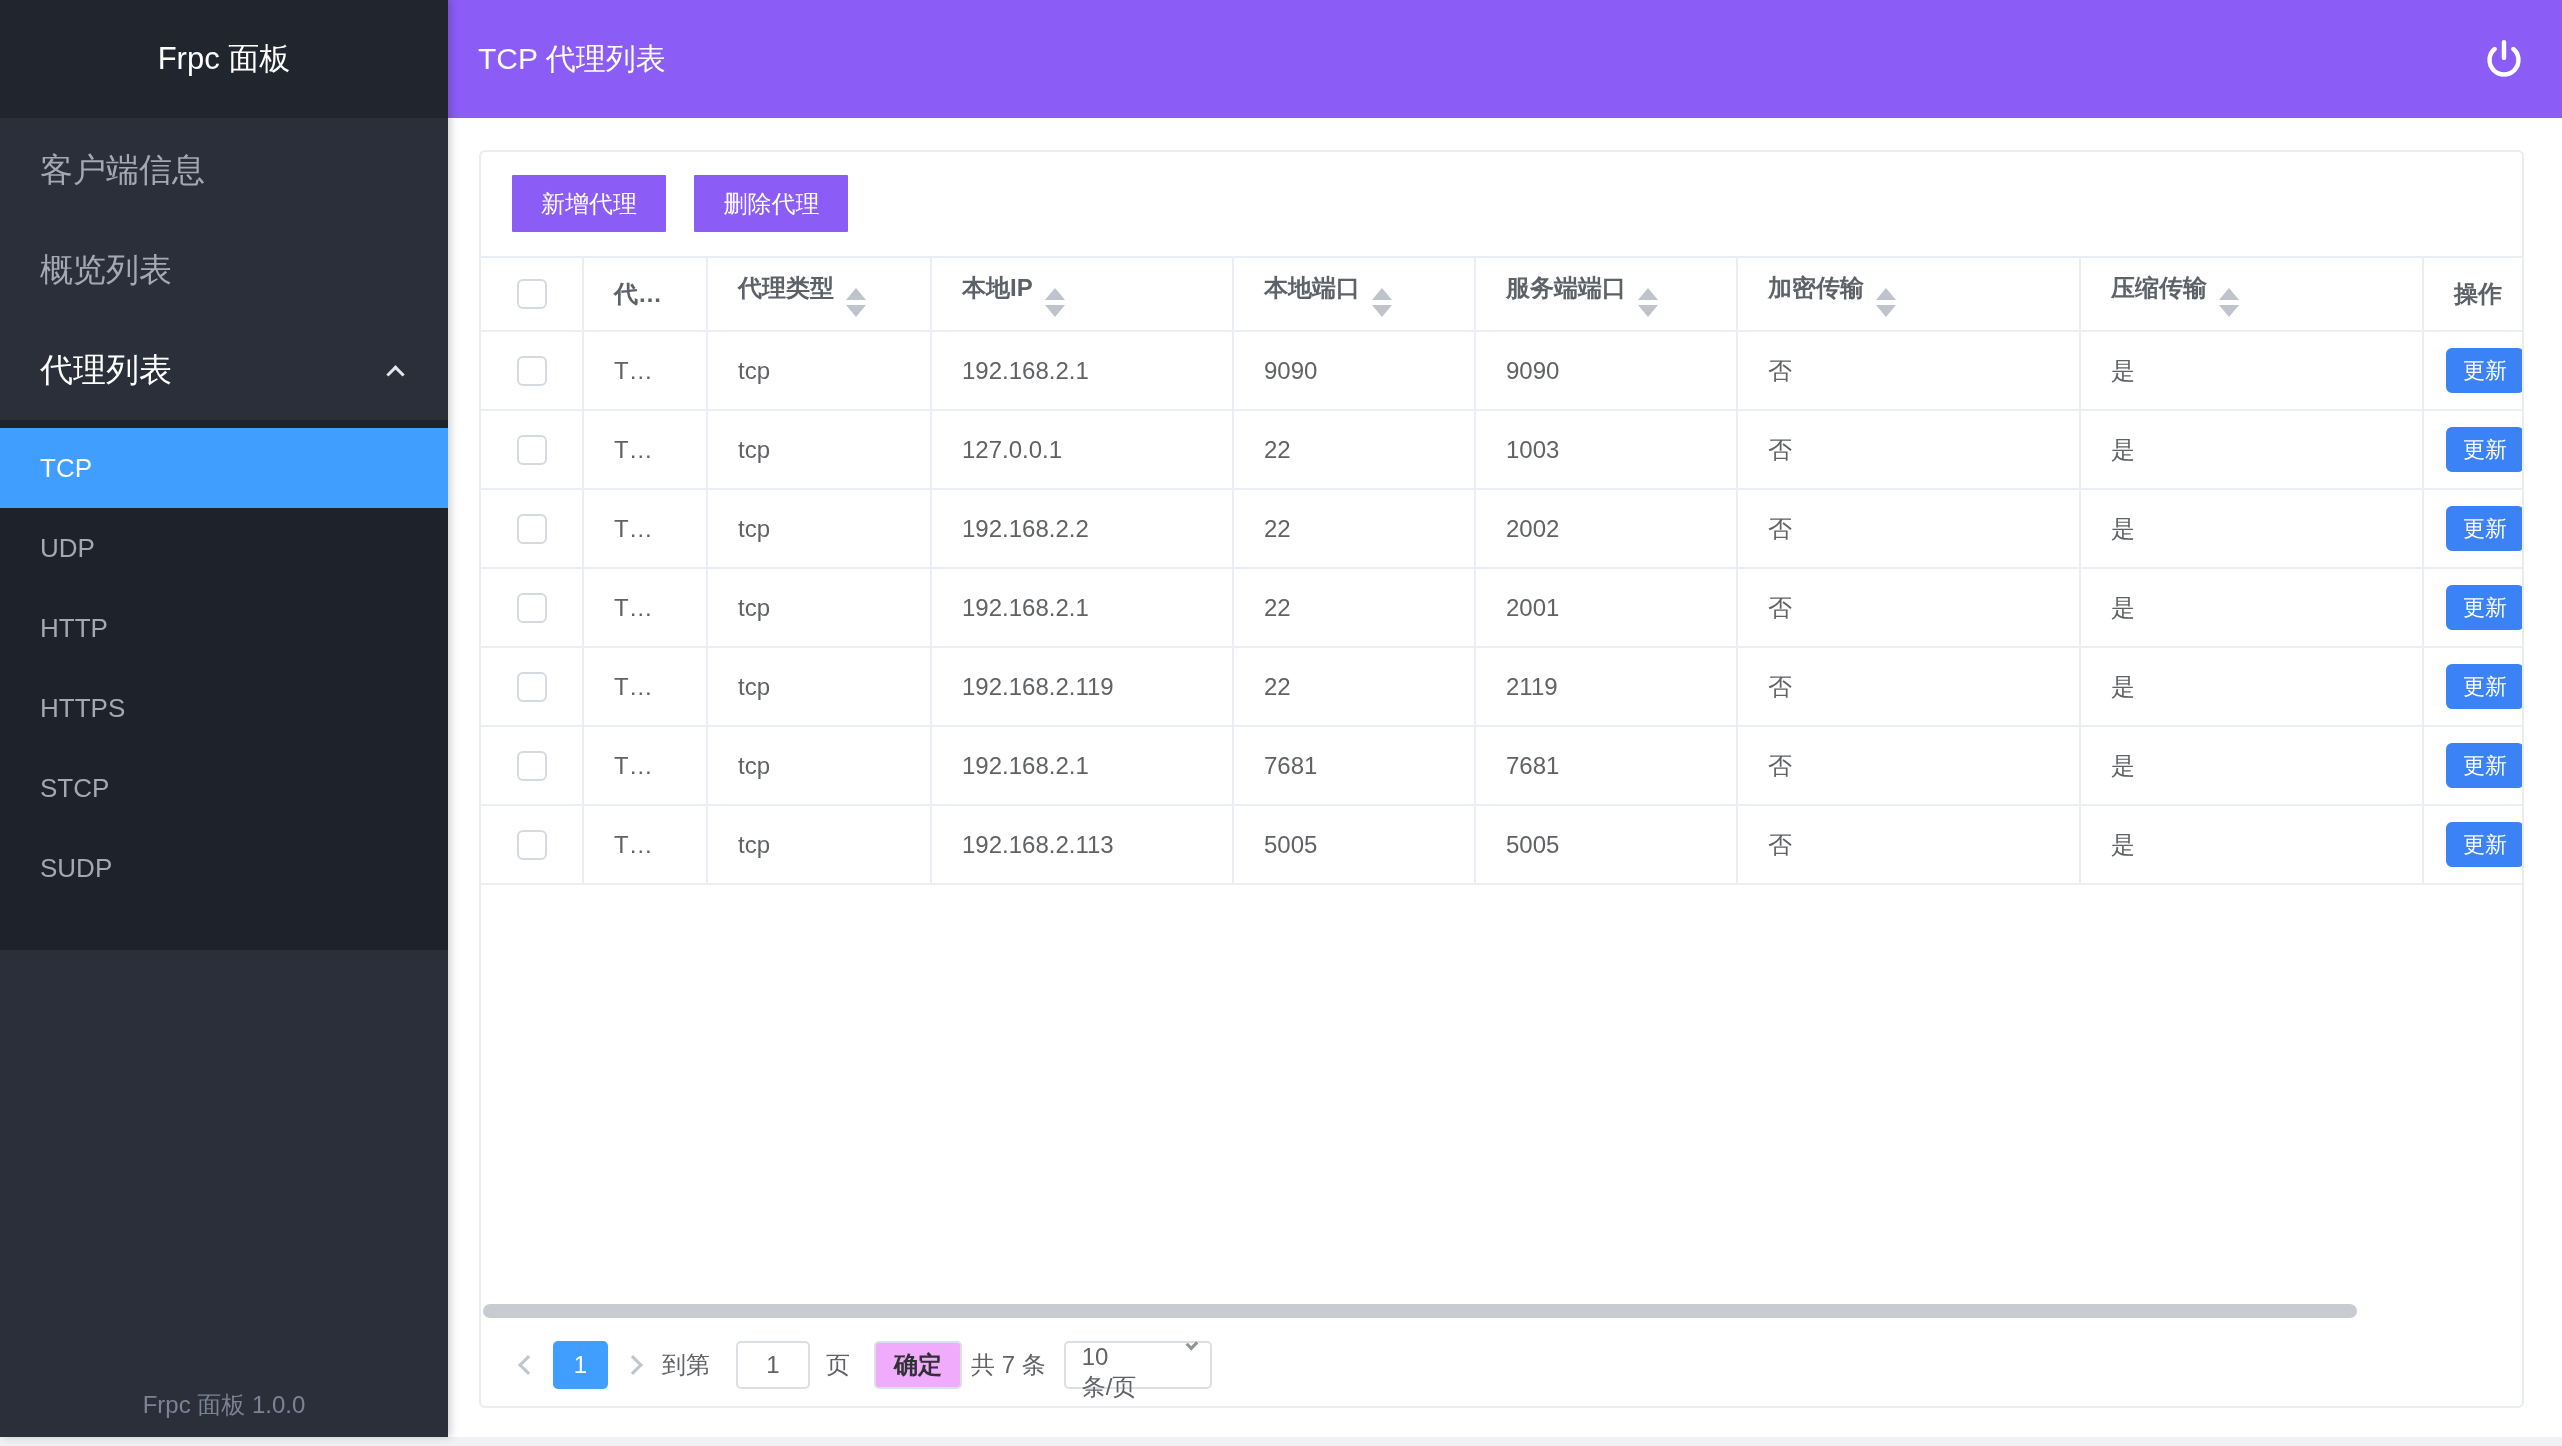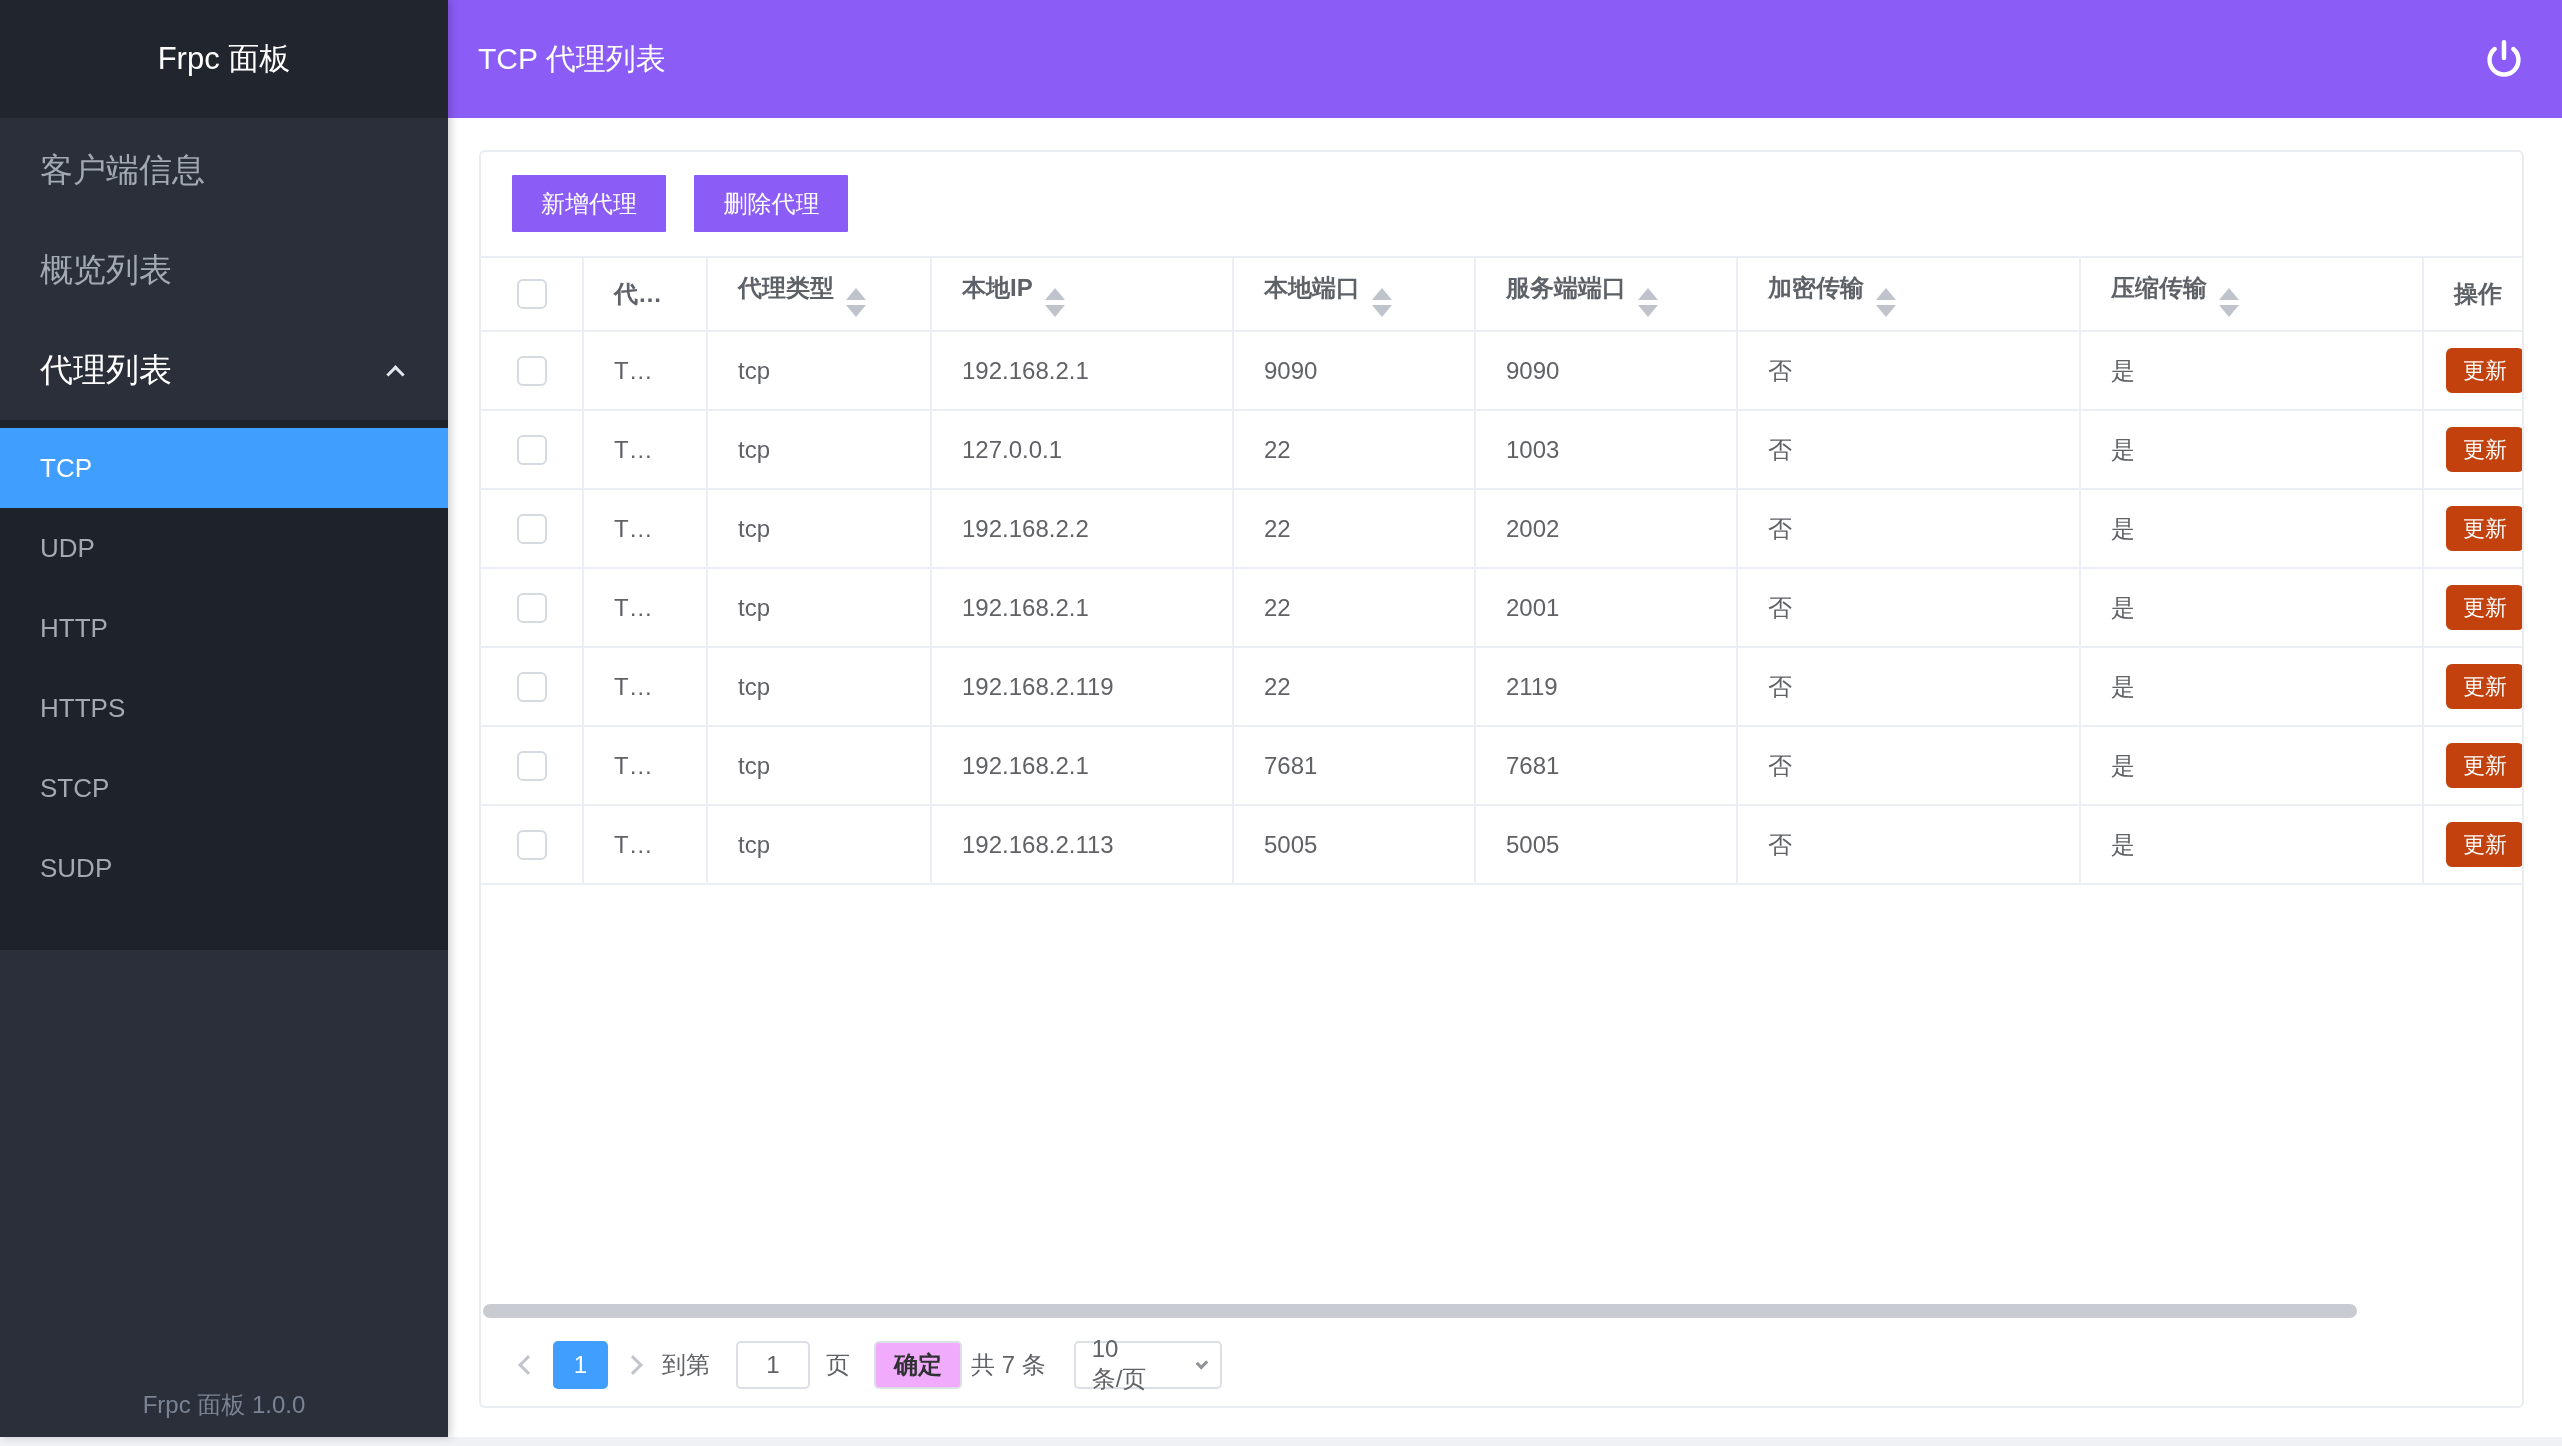--- a/index.html
+++ b/index.html
@@ -81,21 +81,21 @@
     display: inline-block; width: 30px; height: 30px;
     border: 2px solid #d5d9e0; border-radius: 6px; background: #fff;
     vertical-align: middle; cursor: pointer;
   }
   .caret-wrapper { display: inline-flex; flex-direction: column; gap: 5px; margin-left: 12px; vertical-align: -4px; }
   .caret { width: 0; height: 0; border-left: 10px solid transparent; border-right: 10px solid transparent; }
   .caret.up { border-bottom: 12px solid #bfc3cb; }
   .caret.down { border-top: 12px solid #bfc3cb; }
   .cell-action { padding-left: 22px; }
   .btn-mini {
-    background: #c2410c; color: #fff; border: none; border-radius: 6px;
+    background: #3b82f6; color: #fff; border: none; border-radius: 6px;
     width: 78px; height: 45px; font-size: 22px; cursor: pointer; font-family: inherit;
   }
 
   .spacer { flex: 1; }
   .hscroll { height: 14px; margin: 0 2px 22px 2px; }
   .hscroll .thumb { width: 92%; height: 14px; background: #c8ccd2; border-radius: 7px; }
 
   
   .pagination {
     display: flex; align-items: center; margin: 0 0 16px 40px; height: 50px;
@@ -116,22 +116,22 @@
     width: 74px; height: 48px; border: 2px solid #dcdfe6; border-radius: 5px;
     text-align: center; font-size: 24px; color: #606266; margin: 0 16px; font-family: inherit;
   }
   .pg-confirm {
     margin-left: 24px; width: 88px; height: 48px; background: #f0abfc;
     border: 2px solid #dcdfe6; border-radius: 5px; font-size: 24px; font-weight: 600;
     color: #303133; cursor: pointer; font-family: inherit;
   }
   .pg-total { margin-left: 9px; }
   .pg-size {
-    margin-left: 28px; width: 148px; height: 48px; border: 2px solid #dcdfe6;
-    border-radius: 5px; display: inline-flex; align-items: center;
+    margin-left: 18px; width: 148px; height: 48px; border: 2px solid #dcdfe6;
+    border-radius: 5px; display: inline-flex; 
     padding: 0 14px 0 16px; cursor: pointer; justify-content: space-between; gap: 48px;
   }
   .pg-size .chev-dn {
     width: 10px; height: 10px; border: solid #909399; border-width: 0 3px 3px 0;
     transform: rotate(45deg); margin-top: -4px;
   }
 </style>
 </head>
 <body>
 

